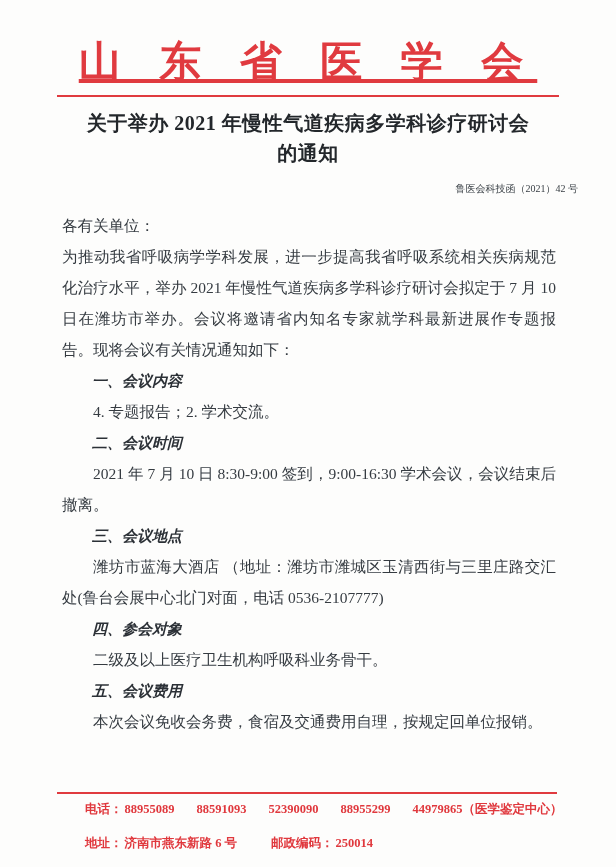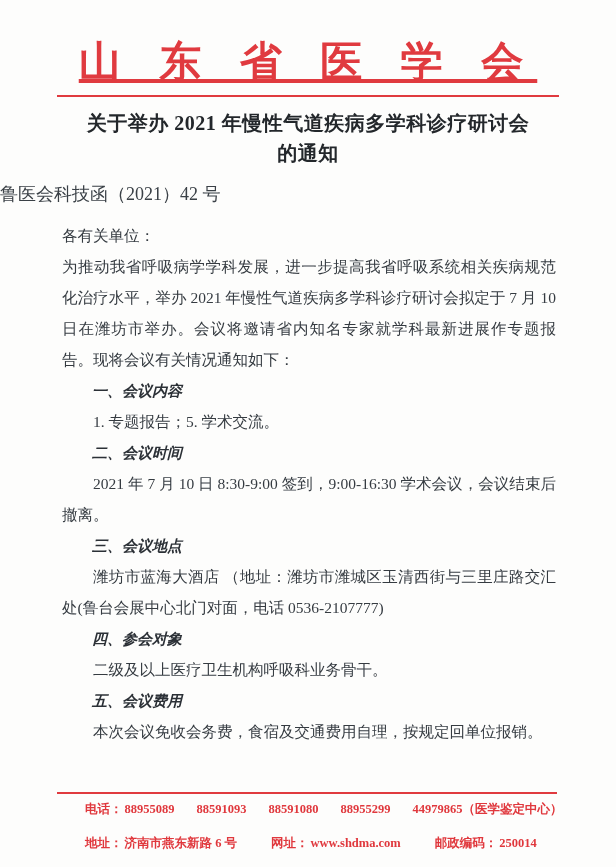--- a/index.html
+++ b/index.html
@@ -44,21 +44,22 @@
     text-align: center;
     font-weight: bold;
     color: #23272b;
     font-size: 20px;
     line-height: 30px;
     letter-spacing: 0.5px;
   }
   .doc-number {
     margin-top: 14px;
     padding-right: 38px;
-    font-size: 18px;
+    text-align: right;
+    font-size: 10px;
     color: #3a4046;
   }
   
   .body-text {
     margin: 14px 60px 0 62px;
     font-size: 15.5px;
     line-height: 31px;
     text-align: justify;
     color: #353b41;
   }
@@ -131,21 +132,21 @@
     <div>的通知</div>
   </div>
 
   <div class="doc-number">鲁医会科技函（2021）42 号</div>
 
   <div class="body-text">
     <p class="salutation">各有关单位：</p>
     <p class="intro">为推动我省呼吸病学学科发展，进一步提高我省呼吸系统相关疾病规范化治疗水平，举办 2021 年慢性气道疾病多学科诊疗研讨会拟定于 7 月 10 日在潍坊市举办。会议将邀请省内知名专家就学科最新进展作专题报告。现将会议有关情况通知如下：</p>
 
     <p class="section-heading">一、会议内容</p>
-    <p class="section-body">1. 专题报告；5. 学术交流。</p>
+    <p class="section-body">4. 专题报告；2. 学术交流。</p>
 
     <p class="section-heading">二、会议时间</p>
     <p class="section-body">2021 年 7 月 10 日 8:30-9:00 签到，9:00-16:30 学术会议，会议结束后撤离。</p>
 
     <p class="section-heading">三、会议地点</p>
     <p class="section-body">潍坊市蓝海大酒店 （地址：潍坊市潍城区玉清西街与三里庄路交汇处(鲁台会展中心北门对面，电话 0536-2107777)</p>
 
     <p class="section-heading">四、参会对象</p>
     <p class="section-body">二级及以上医疗卫生机构呼吸科业务骨干。</p>
 
@@ -155,33 +156,29 @@
 
   <div class="footer">
     <div class="footer-rule"></div>
 
     <div class="footer-row phones">
       <span class="footer-group">
         <span>电话：</span>
         <span>88955089</span>
       </span>
       <span>88591093</span>
-      <span>88591080</span>
+      <span>52390090</span>
       <span>88955299</span>
       <span>44979865（医学鉴定中心）</span>
     </div>
 
     <div class="footer-row address">
       <span class="footer-group">
         <span>地址：</span>
         <span>济南市燕东新路 6 号</span>
-      </span>
-      <span class="footer-group">
-        <span>网址：</span>
-        <span>www.shdma.com</span>
       </span>
       <span class="footer-group">
         <span>邮政编码：</span>
         <span>250014</span>
       </span>
     </div>
   </div>
 
 </div>
 

